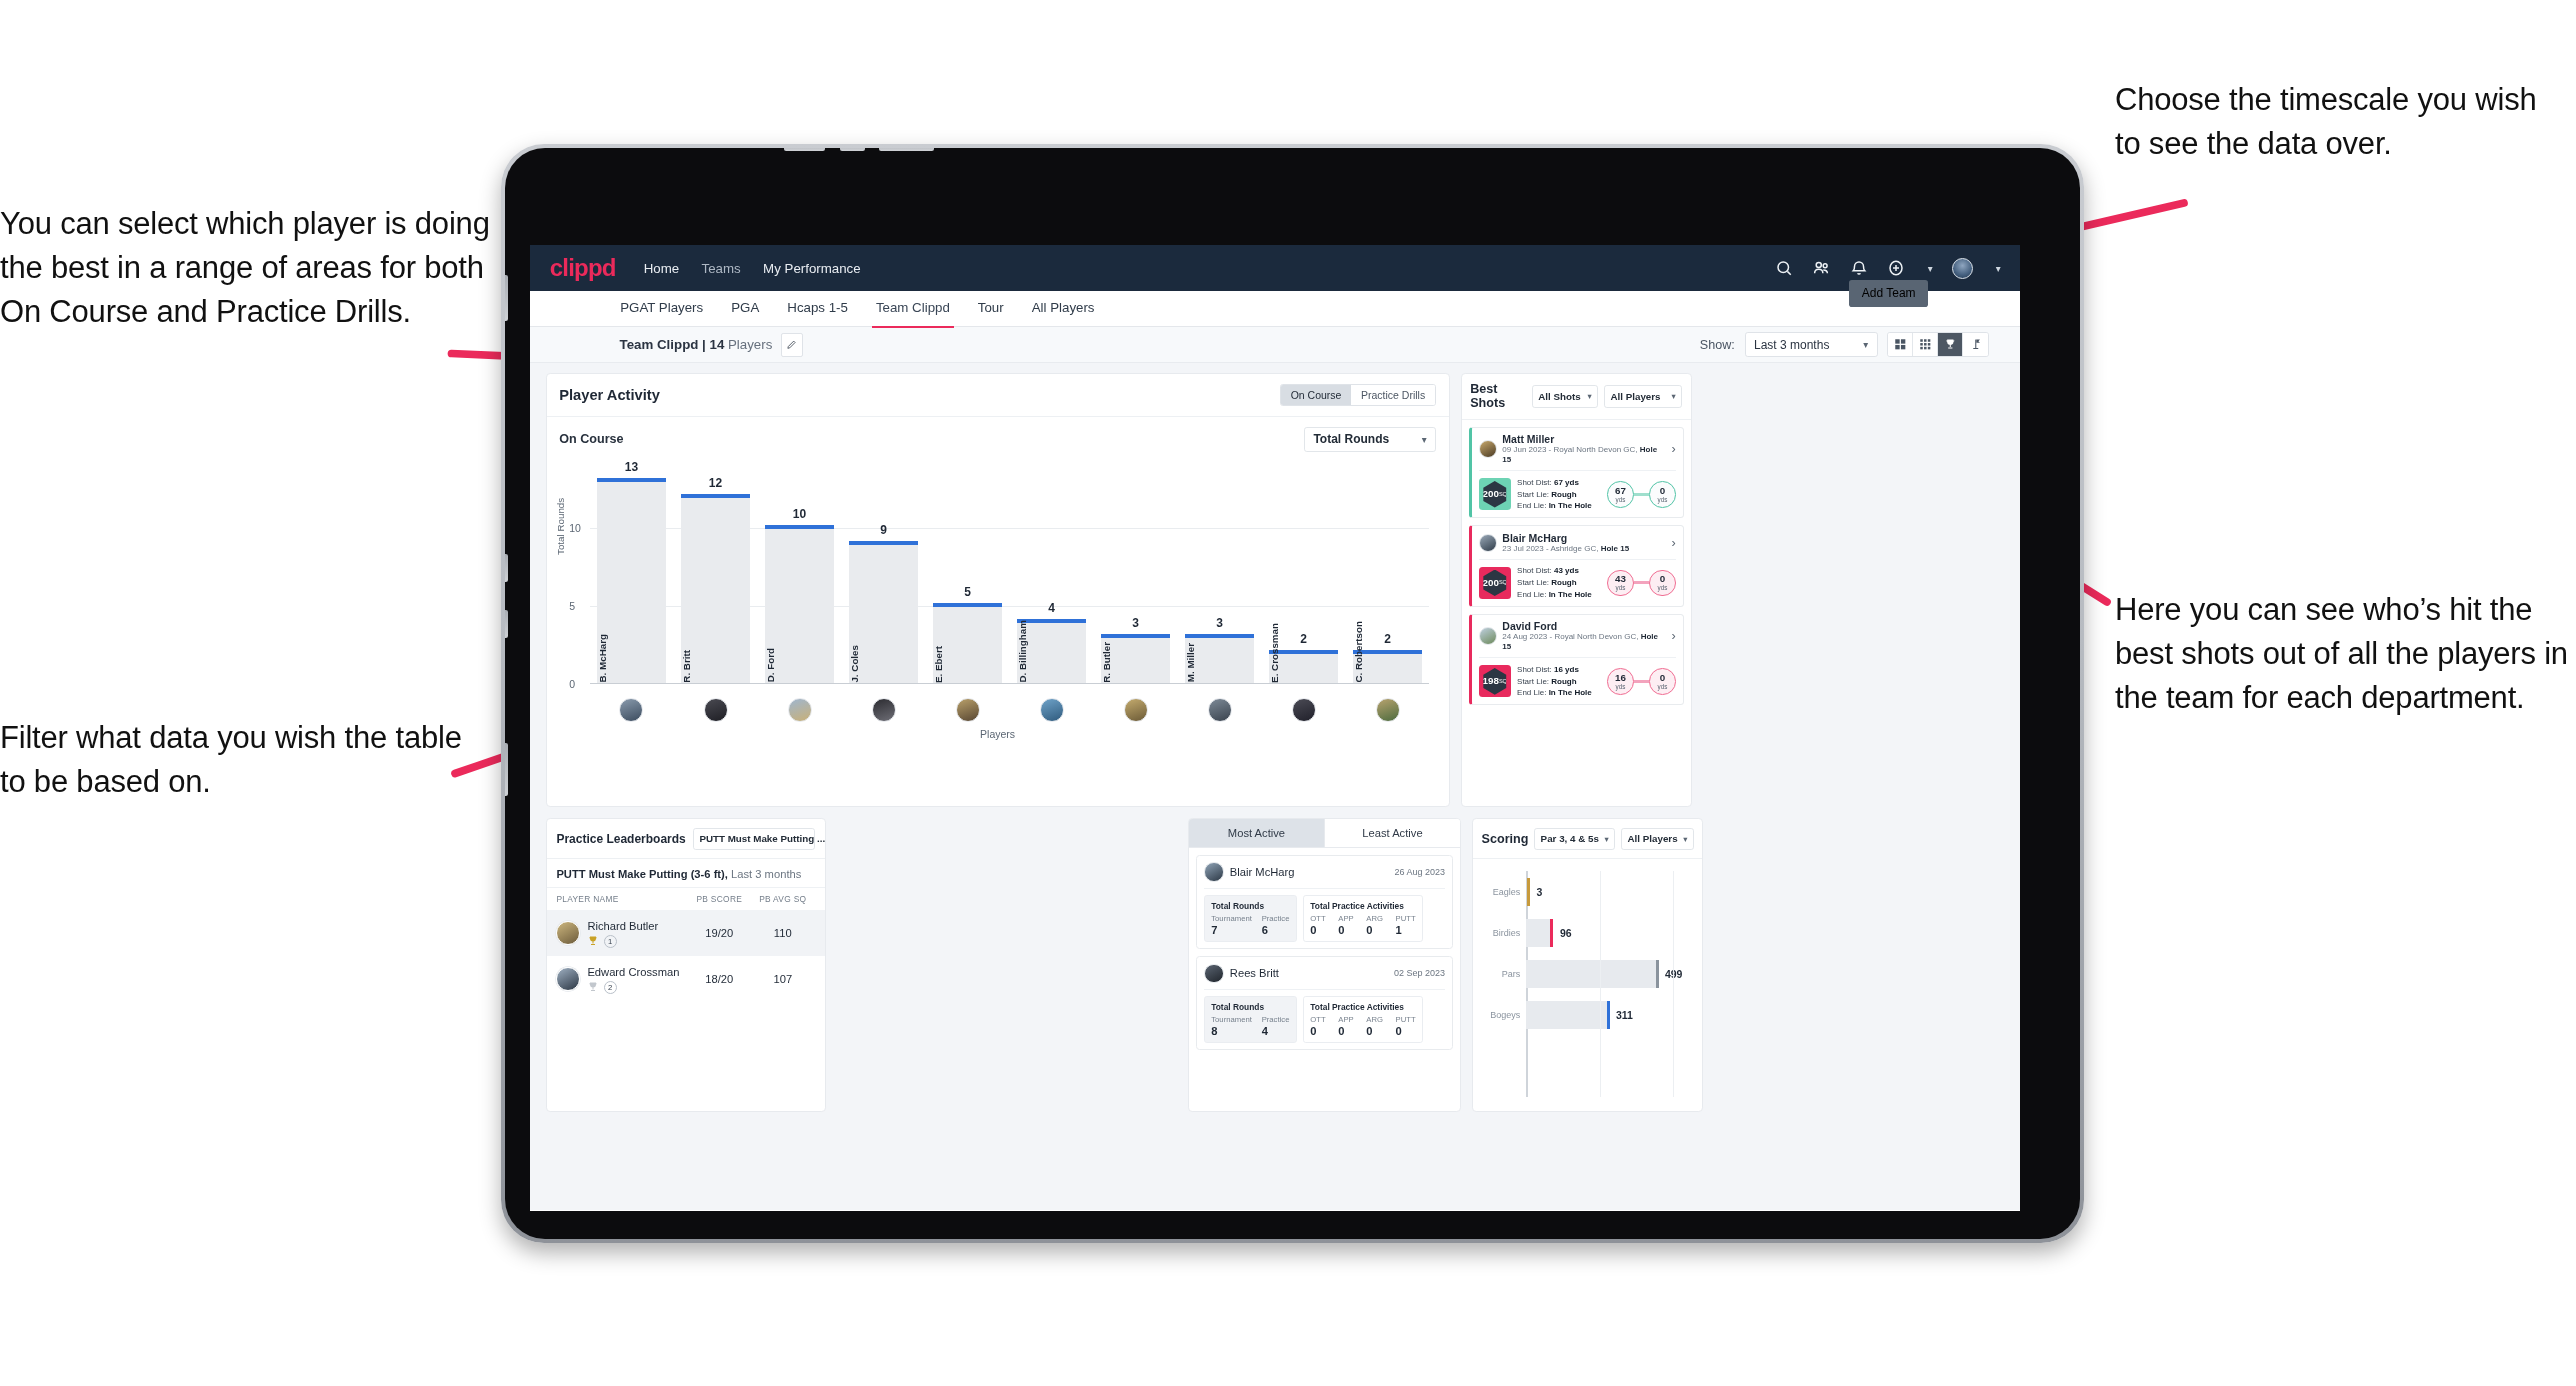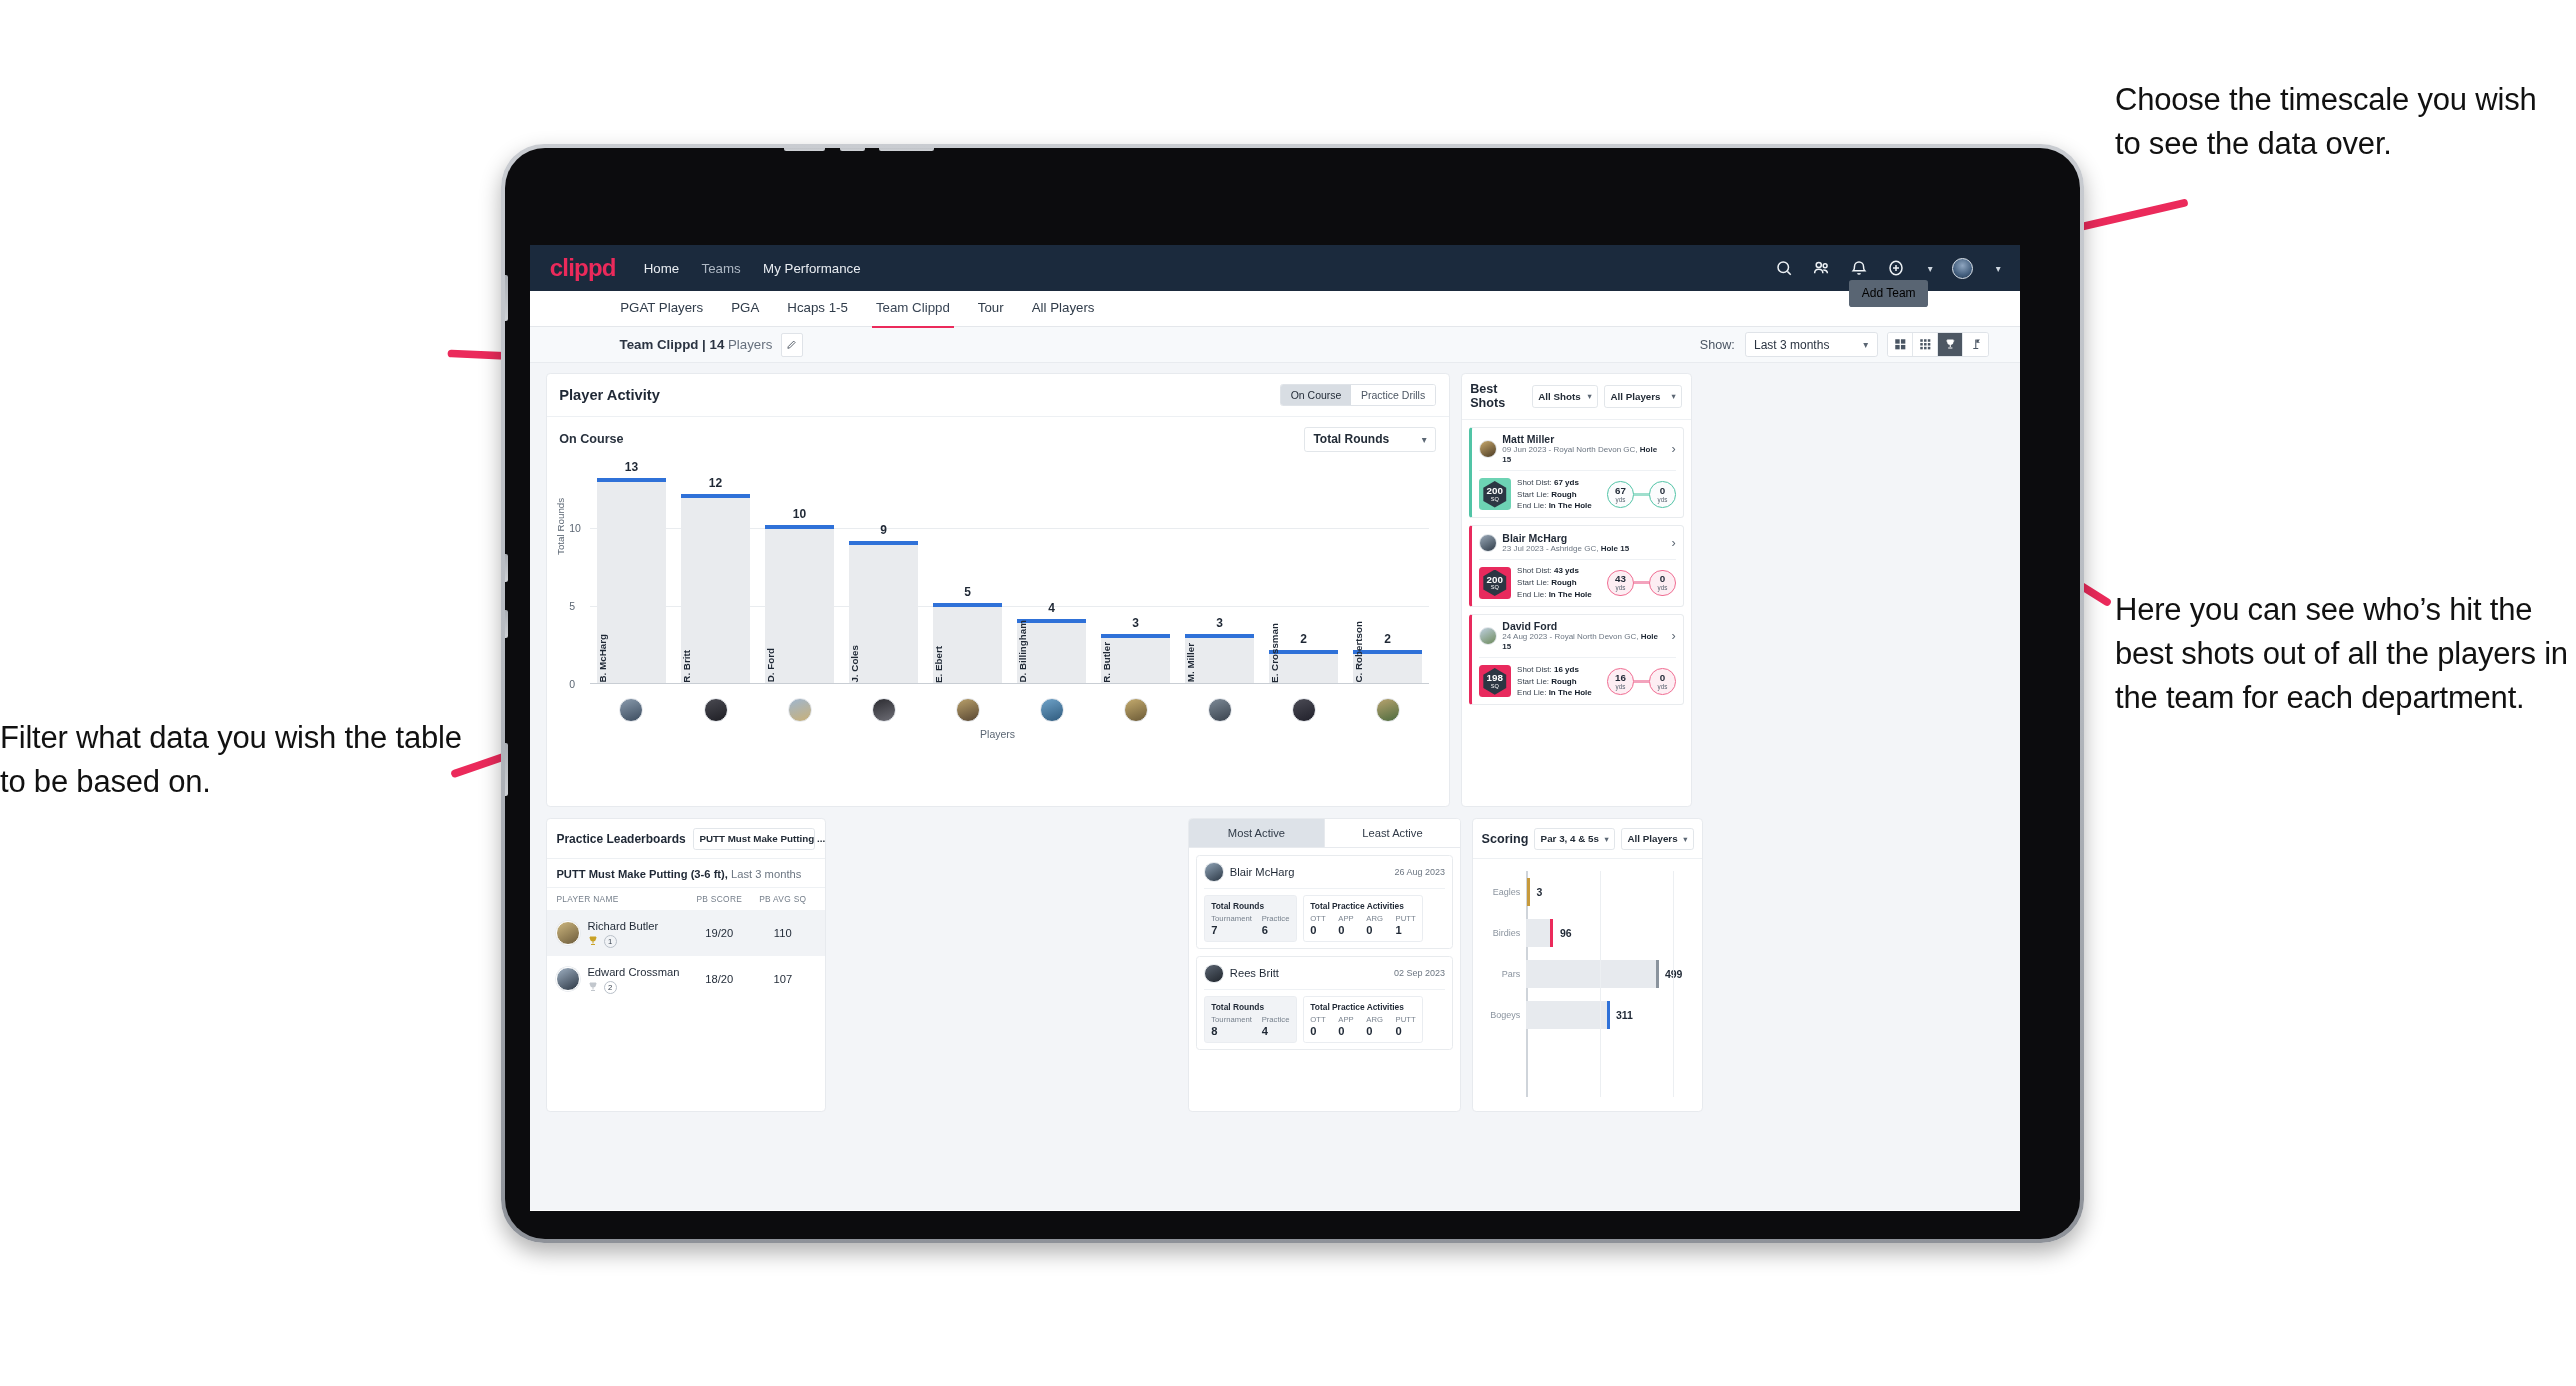--- a/index.html
+++ b/index.html
@@ -208,21 +208,21 @@
   .shot-body { display: flex; align-items: center; gap: 6.3px; padding-top: 5.6px; }
   .sq-badge {
     width: 32px; height: 32px; border-radius: 3.5px; flex: 0 0 32px;
     display: flex; align-items: center; justify-content: center;
   }
   .sq-badge.teal { background: #6dd3b4; }
   .sq-badge.pink { background: #e82a5d; }
   .hexa {
     width: 26.6px; height: 26.6px; background: #2c3643;
     clip-path: polygon(50% 0%, 93% 25%, 93% 75%, 50% 100%, 7% 75%, 7% 25%);
-    display: flex; flex-direction: column; align-items: center; justify-content: center;
+    display: flex; flex-direction: row; align-items: center; justify-content: center;
     color: #fff;
   }
   .hexa .n { font-size: 9.8px; font-weight: 700; line-height: 1; }
   .hexa .u { font-size: 5.6px; line-height: 1.2; }
   .shot-lines { font-size: 8px; color: #3a4450; line-height: 1.45; }
   .shot-lines b { color: #121b27; }
   .dist { margin-left: auto; display: flex; align-items: center; }
   .dcircle {
     width: 26.6px; height: 26.6px; border-radius: 50%; background: #fbfcfd;
     display: flex; flex-direction: column; align-items: center; justify-content: center;
@@ -309,20 +309,21 @@
       <path d="M3010 860 L2660 640"></path>
     </g>
     <g fill="#eb2a5b">
       <path d="M1905 560 L1845 527 L1855 560 L1845 593 Z"></path>
       <path d="M1895 668 L1832 690 L1862 700 L1876 729 Z"></path>
       <path d="M2396 462 L2456 430 L2430 456 L2434 492 Z"></path>
       <path d="M2628 618 L2690 624 L2657 636 L2640 662 Z"></path>
     </g>
   </svg>
 
+  <div class="annot" id="annot-left-top">You can select which player is doing the best in a range of areas for both On Course and Practice Drills.</div>
   <div class="annot" id="annot-left-bottom">Filter what data you wish the table to be based on.</div>
   <div class="annot" id="annot-right-top">Choose the timescale you wish to see the data over.</div>
   <div class="annot" id="annot-right-mid">Here you can see who’s hit the best shots out of all the players in the team for each department.</div>
 
   <div id="tablet">
     <div id="tablet-inner">
       <div class="tab-btn" id="btn-top1"></div>
       <div class="tab-btn" id="btn-top2"></div>
       <div class="tab-btn" id="btn-top3"></div>
       <div class="tab-btn" id="btn-side1"></div>

